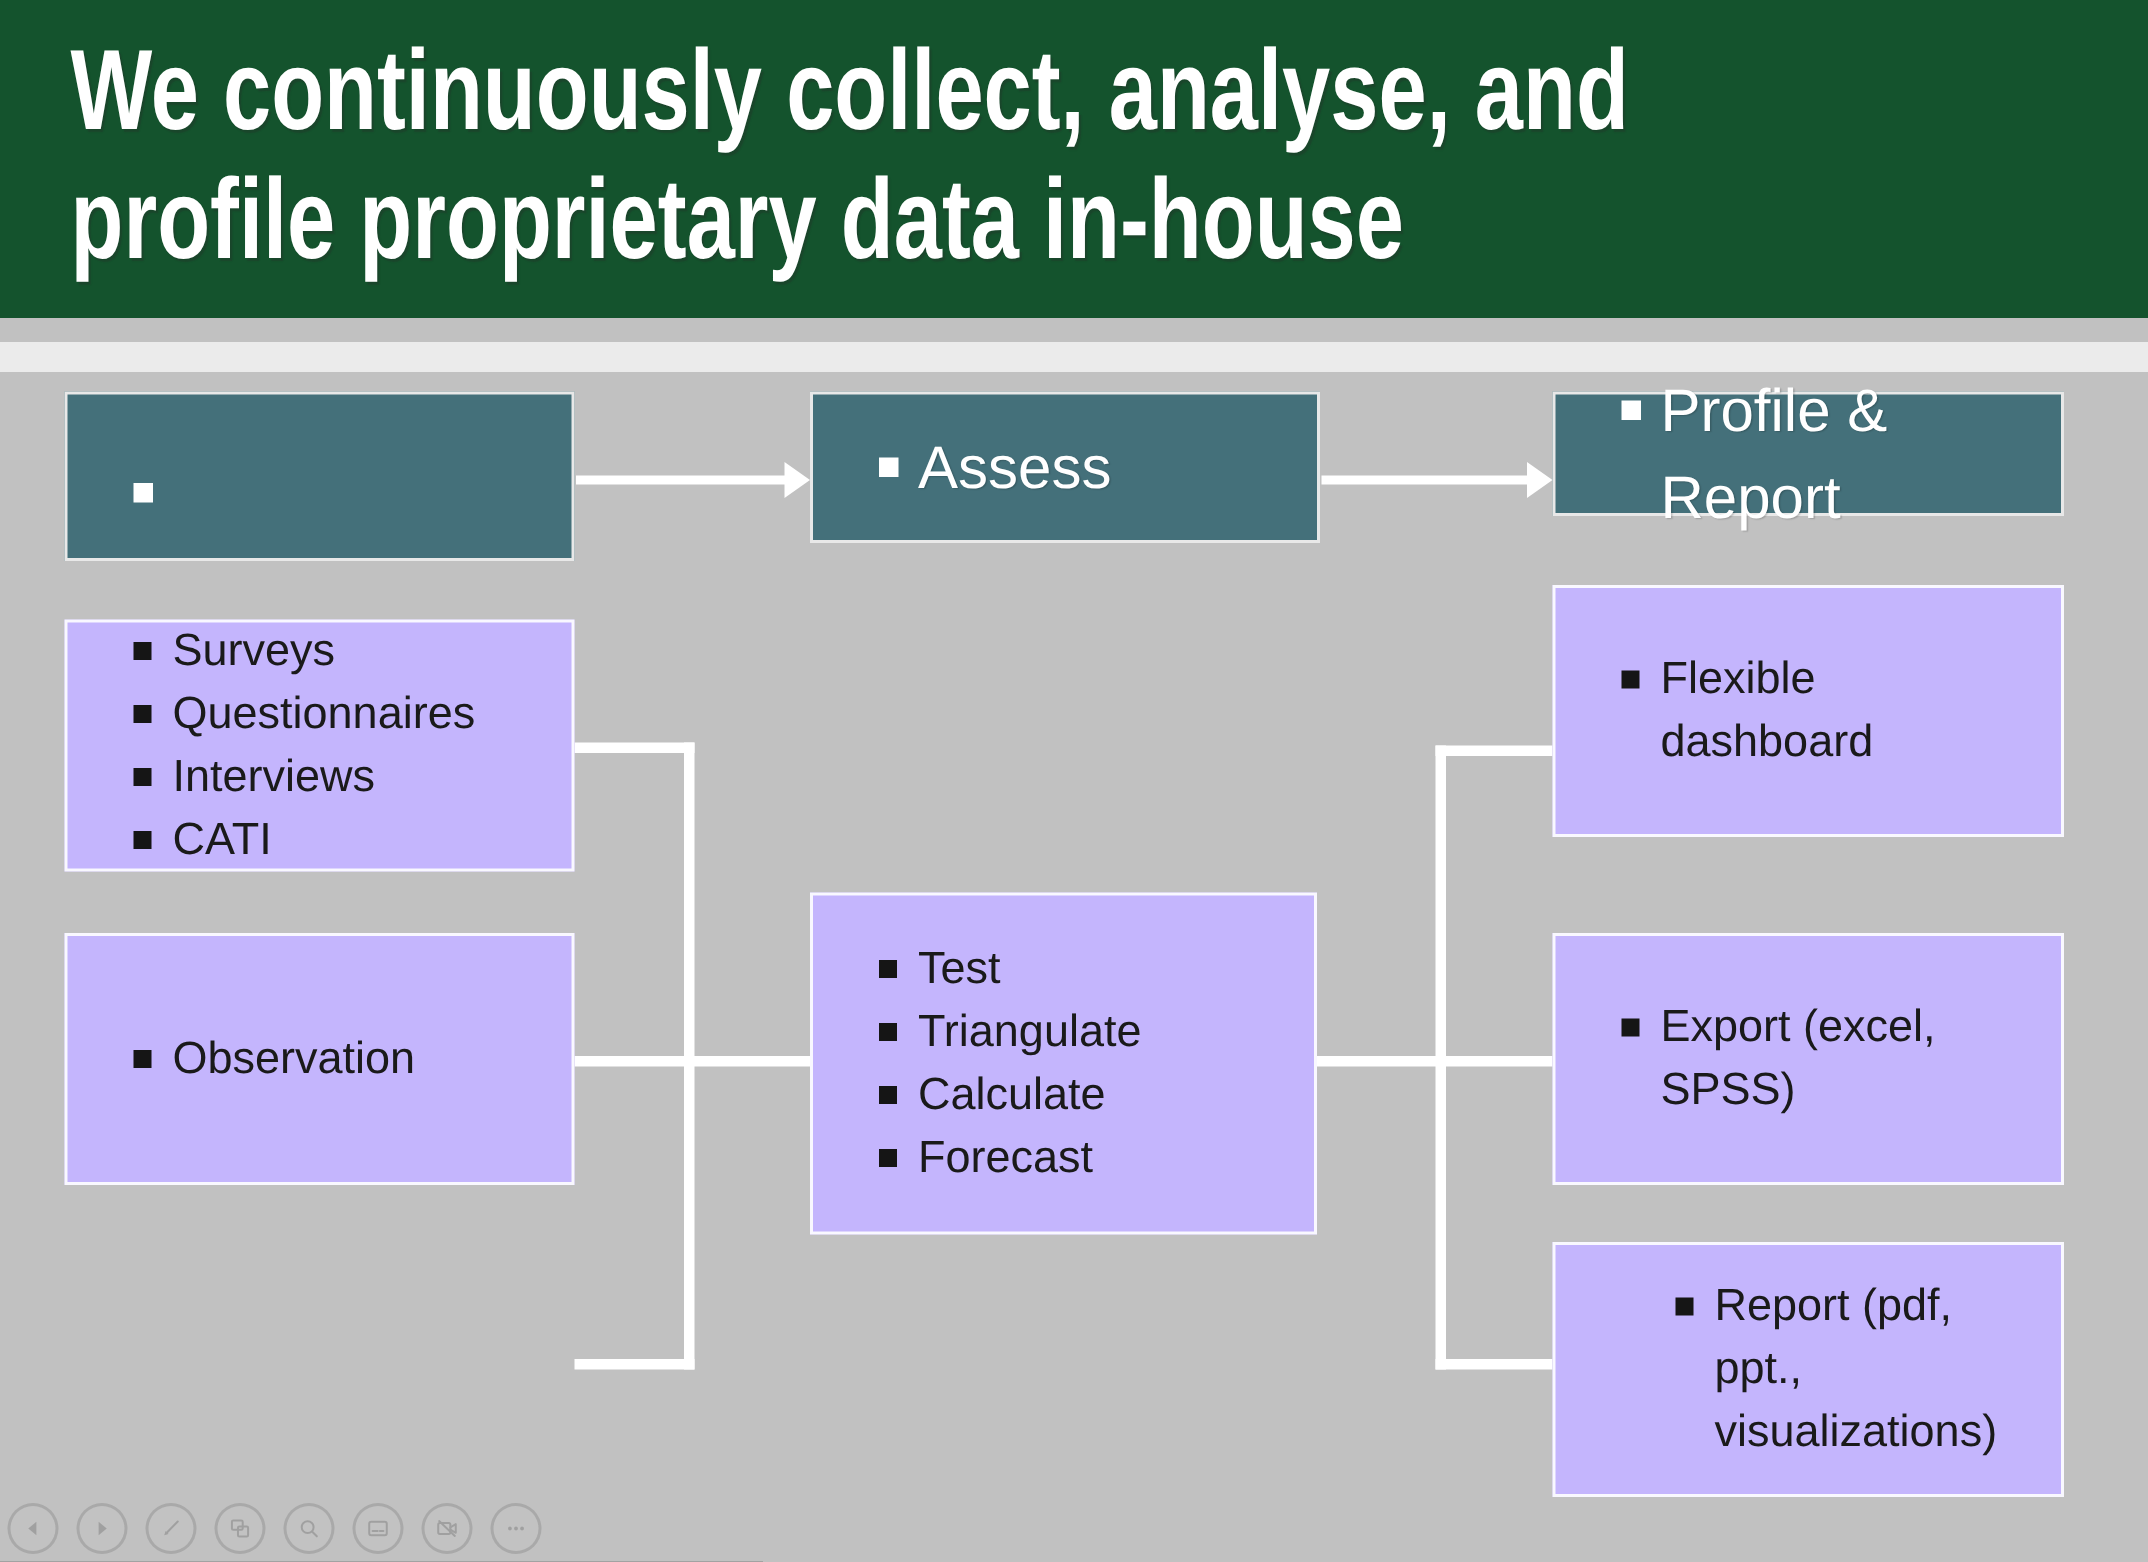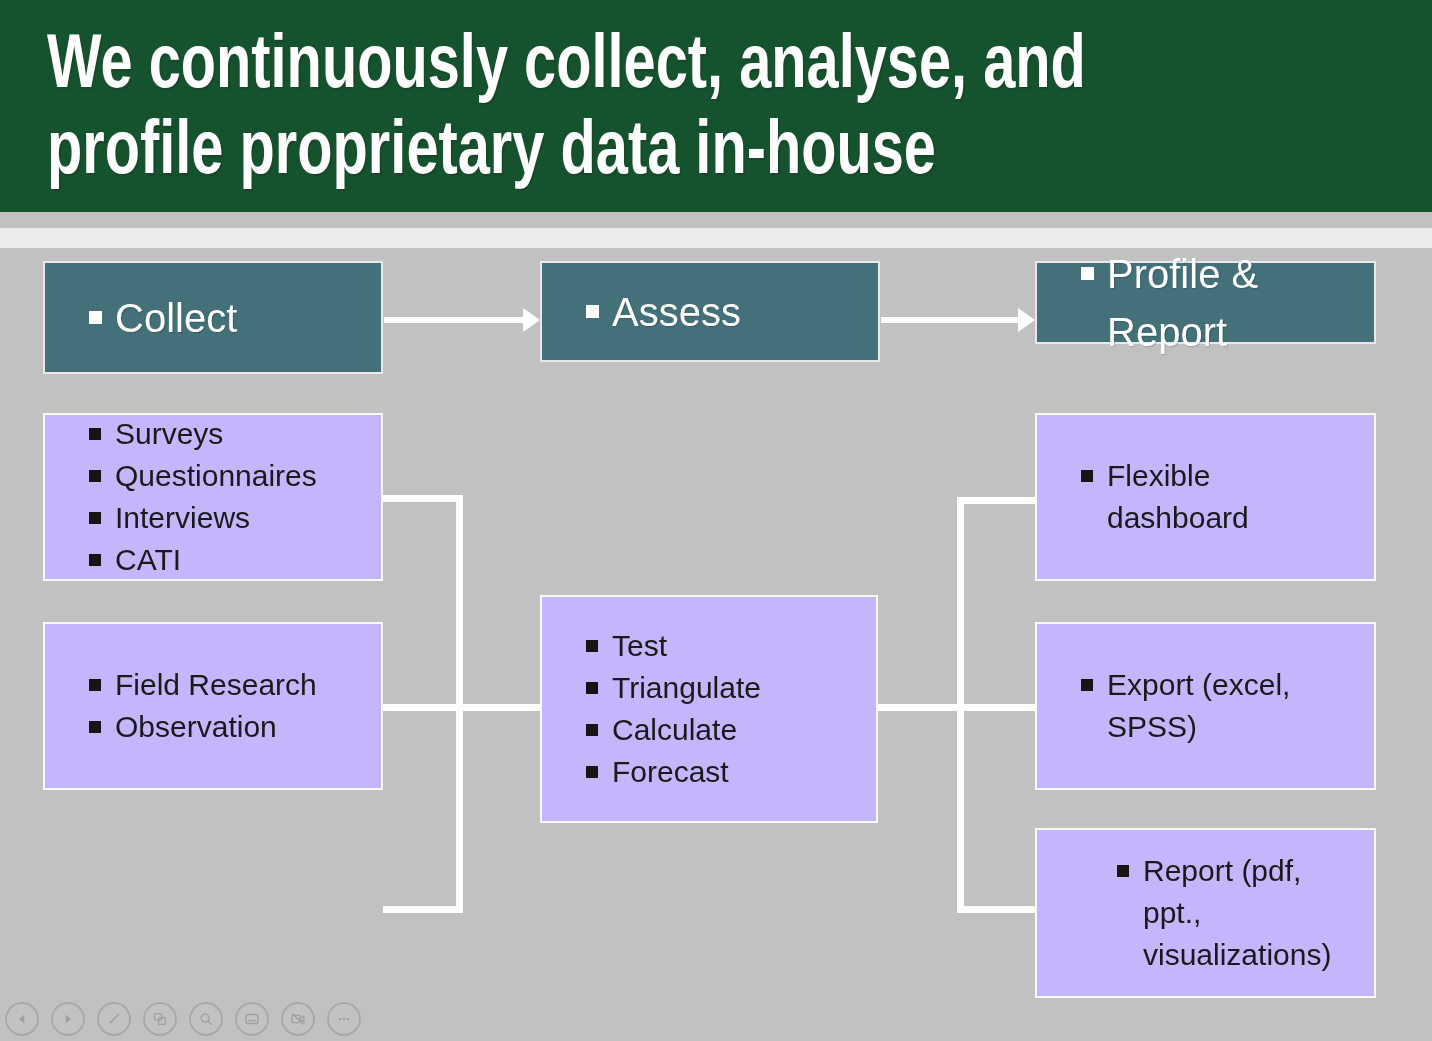--- a/index.html
+++ b/index.html
@@ -40,21 +40,21 @@
   .htxt{flex:1;}
   
   .cbox{
     position:absolute;background:#c4b5fd;border:2px solid rgba(255,255,255,0.9);
     box-sizing:border-box;display:flex;flex-direction:column;justify-content:center;
   }
   .cbox-l1{left:43px;top:413px;width:340px;height:168px;}
   .cbox-l2{left:43px;top:622px;width:340px;height:168px;}
   .cbox-l3{left:43px;top:828px;width:340px;height:170px;}
   .cbox-m {left:540px;top:595px;width:338px;height:228px;}
-  .cbox-r1{left:1035px;top:413px;width:341px;height:168px;}
+  .cbox-r1{left:1035px;top:390px;width:341px;height:168px;}
   .cbox-r2{left:1035px;top:622px;width:341px;height:168px;}
   .cbox-r3{left:1035px;top:828px;width:341px;height:170px;padding-left:36px;}
   .items{margin:0;padding:0 14px 0 44px;list-style:none;color:#1a1a1a;
     font-size:30px;line-height:42px;}
   .cbox-r1 .items,.cbox-r2 .items,.cbox-r3 .items{padding-right:46px;}
   .items li{display:flex;align-items:flex-start;}
   .sq{flex:0 0 12px;width:12px;height:12px;background:#151515;margin-top:15px;margin-right:14px;}
   .txt{flex:1;}
   
   .arrow{position:absolute;height:24px;}
@@ -102,21 +102,20 @@
     <div class="title-text">
       <div class="title-line">We continuously collect, analyse, and</div>
       <div class="title-line">profile proprietary data in-house</div>
     </div>
   </div>
   <div class="light-strip"></div>
 
   <div class="hbox hbox-collect">
     <div class="hlabel">
       <span class="hsq"></span>
-      <span class="htxt">Collect</span>
     </div>
   </div>
   <div class="hbox hbox-assess">
     <div class="hlabel">
       <span class="hsq"></span>
       <span class="htxt">Assess</span>
     </div>
   </div>
   <div class="hbox hbox-profile">
     <div class="hlabel">
@@ -160,24 +159,20 @@
       <li>
           <span class="sq"></span>
           <span class="txt">CATI</span>
         </li>
     </ul>
   </div>
   <div class="cbox cbox-l2">
     <ul class="items">
       <li>
           <span class="sq"></span>
-          <span class="txt">Field Research</span>
-        </li>
-      <li>
-          <span class="sq"></span>
           <span class="txt">Observation</span>
         </li>
     </ul>
   </div>
 
   <div class="cbox cbox-m">
     <ul class="items">
       <li>
           <span class="sq"></span>
           <span class="txt">Test</span>

